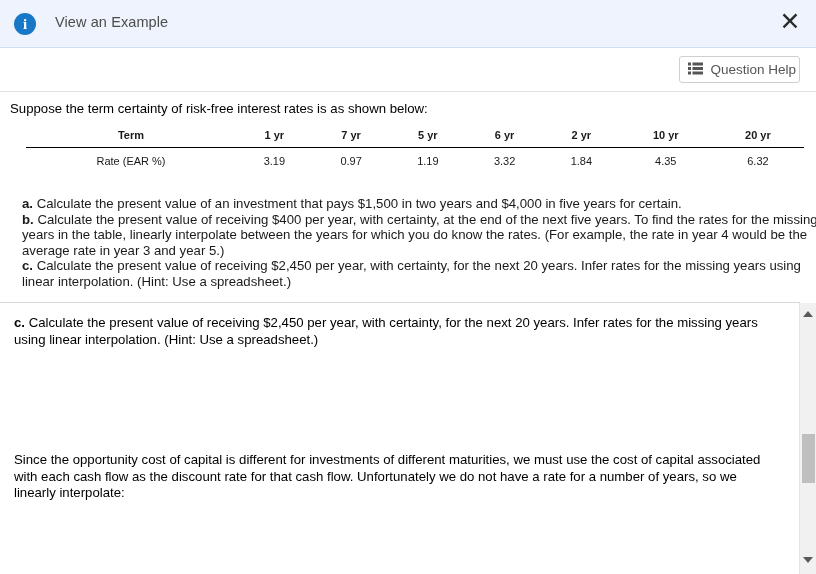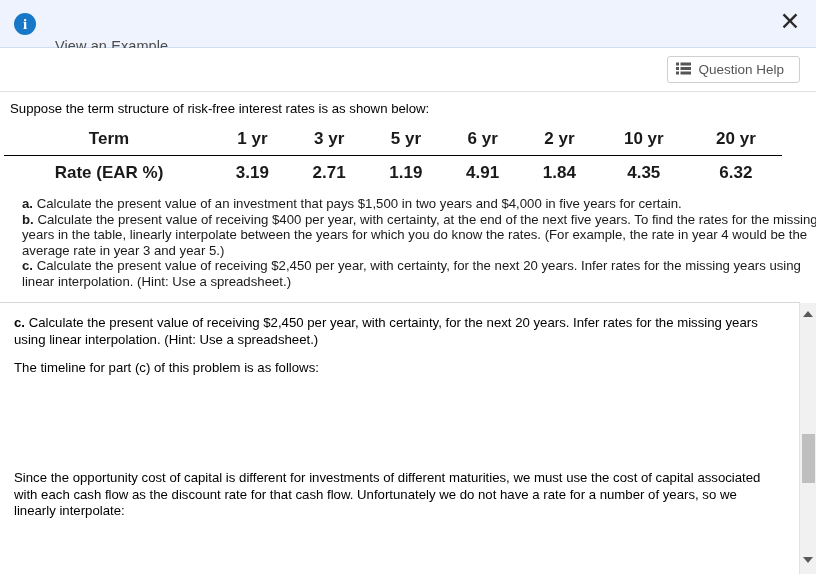--- a/index.html
+++ b/index.html
@@ -38,21 +38,20 @@
     font-size: 15px;
     line-height: 22px;
     text-align: center;
   }
   .title-text {
     position: absolute;
     left: 55px; top: 14px;
     font-size: 14.5px;
     color: #4c4c4c;
     letter-spacing: .1px;
-    margin-top: 24px;
   }
   .close-btn {
     position: absolute;
     right: 9px; top: 4px;
     width: 34px; height: 34px;
     font-size: 25px;
     line-height: 34px;
     text-align: center;
     color: #2b2b2b;
     cursor: pointer;
@@ -67,21 +66,21 @@
     height: 44px;
     background: #ffffff;
     border-bottom: 1px solid #e0e0e0;
     box-sizing: border-box;
   }
   .qhelp {
     position: absolute;
     right: 16px; top: 8px;
     height: 27px;
     box-sizing: border-box;
-    padding: 0 15px 0 8px;
+    padding: 0 3px 0 8px;
     border: 1px solid #cfcfcf;
     border-radius: 3px;
     background: #ffffff;
     display: flex;
     align-items: center;
     gap: 7px;
     cursor: pointer;
   }
   .qhelp-label {
     font-size: 13.5px;
@@ -100,34 +99,34 @@
   }
   .intro {
     position: absolute;
     left: 10px; top: 8px;
     font-size: 13.2px;
     color: #000;
   }
 
   table.rates {
     position: absolute;
-    left: 4px; top: 36px;
+    left: 26px; top: 36px;
     width: 778px;
     border-collapse: collapse;
-    font-size: 17px;
+    font-size: 11px;
   }
   table.rates th {
     font-weight: bold;
     padding: 0 0 6px 0;
     text-align: center;
     border-bottom: 1px solid #000;
     white-space: nowrap;
   }
   table.rates td {
-    font-weight: bold;
+    font-weight: normal;
     padding: 7px 0 0 0;
     text-align: center;
     white-space: nowrap;
   }
   table.rates th.lbl, table.rates td.lbl { width: 210px; }
 
   .parts {
     position: absolute;
     left: 22px; top: 103px;
     width: 800px;
@@ -157,21 +156,21 @@
   .ex-text {
     position: absolute;
     left: 14px;
     width: 760px;
     font-size: 13.2px;
     line-height: 16.5px;
     color: #000;
   }
   .ex-c  { top: 12px; }
   .ex-tl { top: 57px; }
-  .ex-since { top: 167px; }
+  .ex-since { top: 149px; }
 
   
   .scrollbar {
     position: absolute;
     right: 0; top: 303px;
     width: 17px;
     height: 271px;
     background: #f1f1f1;
     border-left: 1px solid #e3e3e3;
     box-sizing: border-box;
@@ -225,42 +224,42 @@
         <rect x="4.5" y="5" width="10.5" height="3" fill="#555"></rect>
         <rect x="0" y="9.5" width="3" height="3" fill="#555"></rect>
         <rect x="4.5" y="9.5" width="10.5" height="3" fill="#555"></rect>
       </svg>
     </span>
     <span class="qhelp-label">Question Help</span>
   </div>
 </div>
 
 <div class="problem">
-  <div class="intro">Suppose the term structure of risk-free interest rates is as shown below:</div>
+  <div class="intro">Suppose the term certainty of risk-free interest rates is as shown below:</div>
 
   <table class="rates">
     <thead>
       <tr>
         <th class="lbl">Term</th>
         <th>1 yr</th>
-        <th>3 yr</th>
+        <th>7 yr</th>
         <th>5 yr</th>
         <th>6 yr</th>
         <th>2 yr</th>
         <th>10 yr</th>
         <th>20 yr</th>
       </tr>
     </thead>
     <tbody>
       <tr>
         <td class="lbl">Rate (EAR %)</td>
         <td>3.19</td>
-        <td>2.71</td>
+        <td>0.97</td>
         <td>1.19</td>
-        <td>4.91</td>
+        <td>3.32</td>
         <td>1.84</td>
         <td>4.35</td>
         <td>6.32</td>
       </tr>
     </tbody>
   </table>
 
   <div class="parts">
     <p><b>a.</b><span> Calculate the present value of an investment that pays $1,500 in two years and $4,000 in five years for certain.</span></p>
     <p><b>b.</b><span> Calculate the present value of receiving $400 per year, with certainty, at the end of the next five years.  To find the rates for the missing years in the table, linearly interpolate between the years for which you do know the rates.  (For example, the rate in year 4 would be the average rate in year 3 and year 5.)</span></p>
@@ -269,21 +268,20 @@
 </div>
 
 <div class="divider"></div>
 
 <div class="explain">
 
   <div class="ex-text ex-c">
     <b>c.</b><span> Calculate the present value of receiving $2,450 per year, with certainty, for the next 20 years.  Infer rates for the missing years using linear interpolation.  (Hint: Use a spreadsheet.)</span>
   </div>
 
-  <div class="ex-text ex-tl">The timeline for part (c) of this problem is as follows:</div>
 
   <div class="ex-text ex-since">Since the opportunity cost of capital is different for investments of different maturities, we must use the cost of capital associated with each cash flow as the discount rate for that cash flow.  Unfortunately we do not have a rate for a number of years, so we linearly interpolate:</div>
 
 </div>
 
 <div class="scrollbar">
   <div class="sb-arrow sb-up">
       <i></i>
     </div>
   <div class="sb-thumb"></div>

